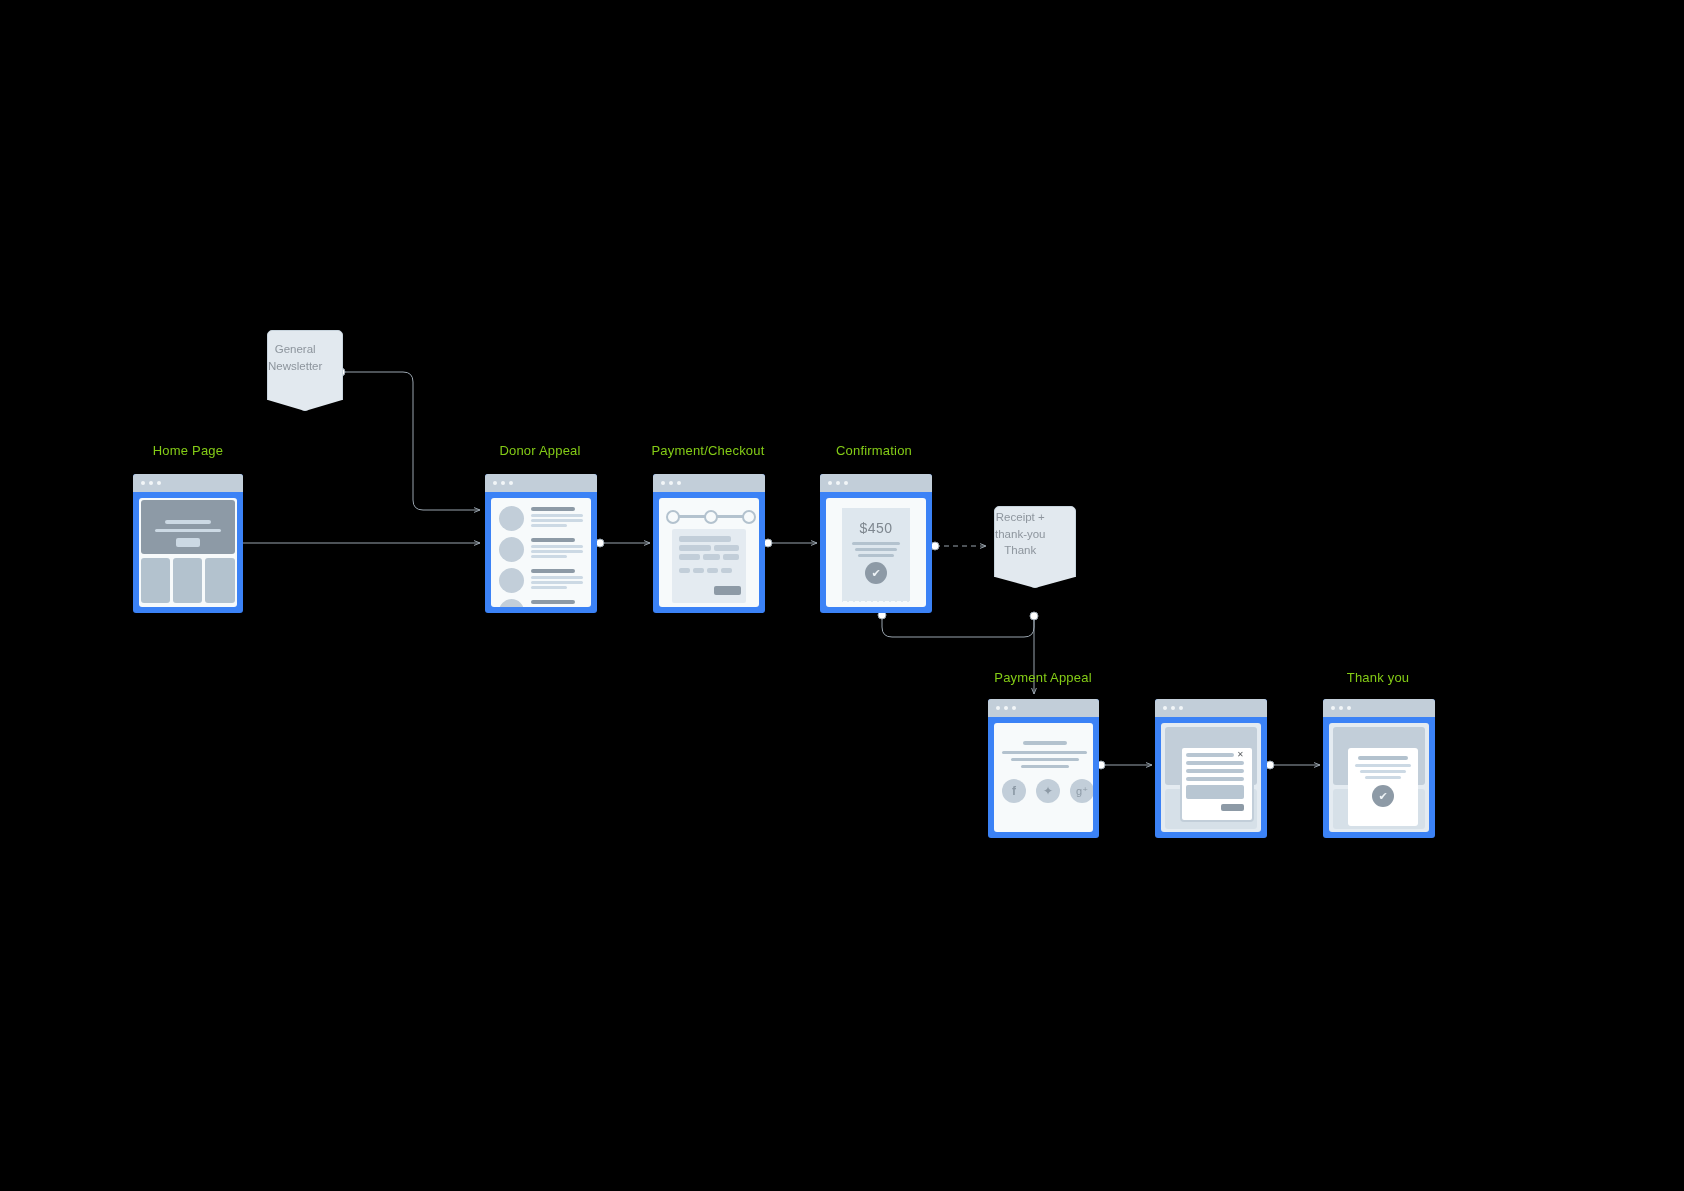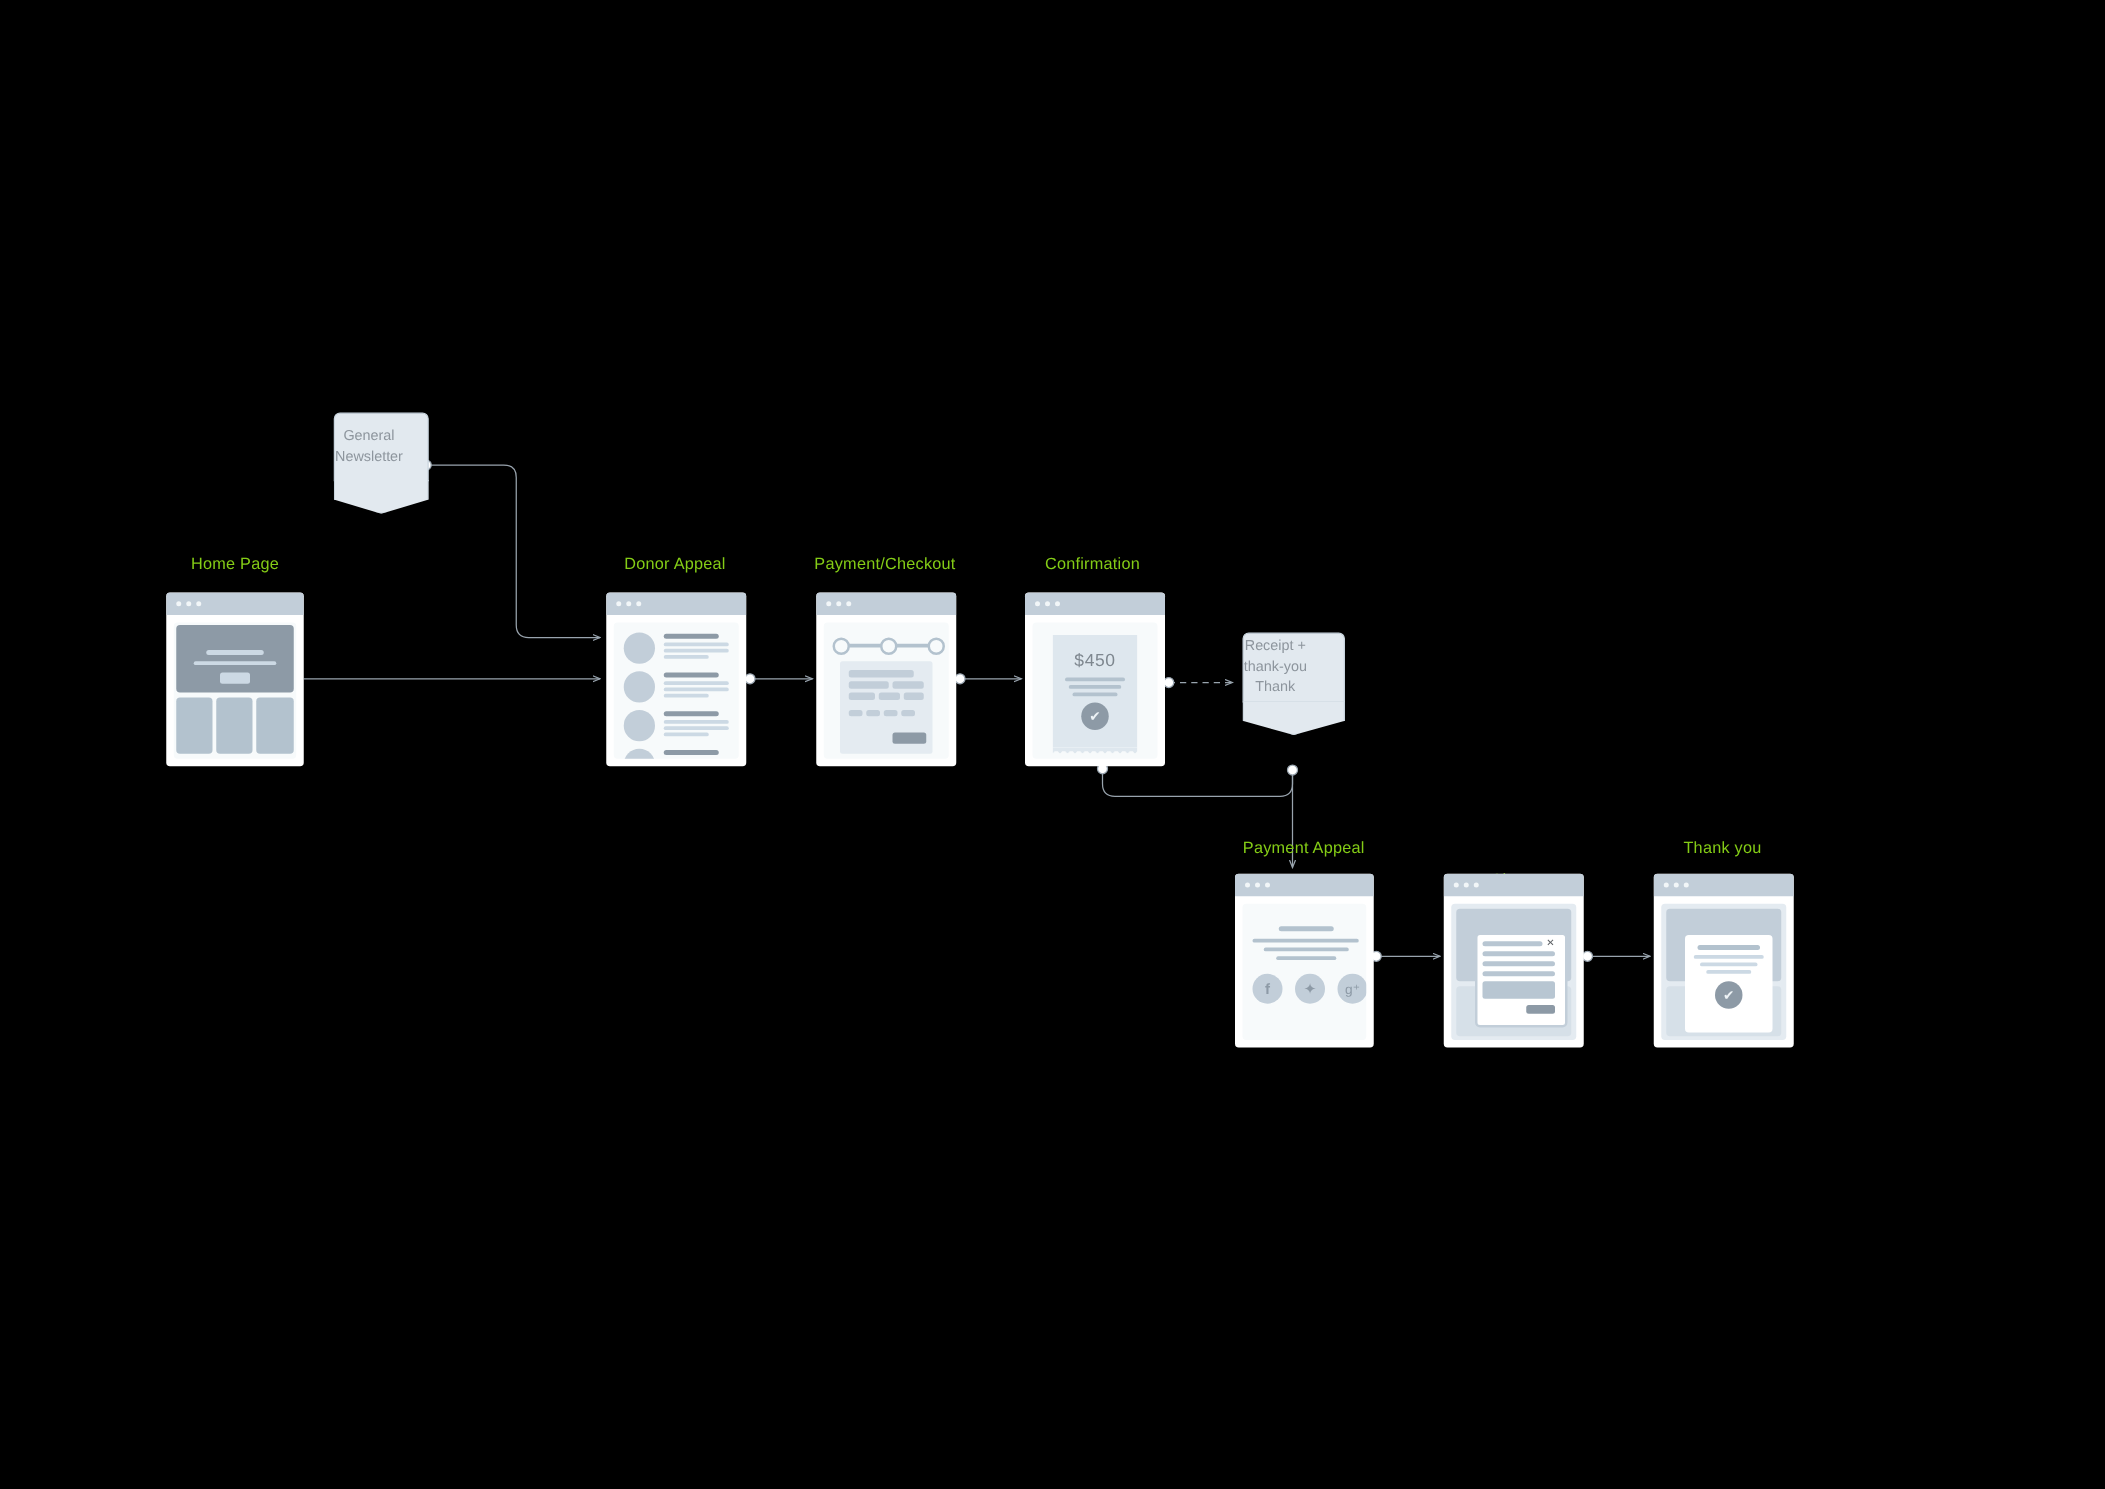--- a/index.html
+++ b/index.html
@@ -22,21 +22,21 @@
   }
 
   
   .caption{
     position:absolute;font-size:13px;color:#84cc16;letter-spacing:.2px;
     white-space:nowrap;text-align:center;transform:translateX(-50%);
   }
 
   
   .win{position:absolute;border-radius:3px;overflow:hidden;
-       background:#ffffff;box-shadow:0 0 0 0 rgba(0,0,0,0);}
+       background:#3b82f6;box-shadow:0 0 0 0 rgba(0,0,0,0);}
   .win .bar{height:18px;background:#c2ced9;position:relative;}
   .win .bar i{position:absolute;top:7px;width:4px;height:4px;border-radius:50%;
               background:#f2f6f8;}
   .win .bar i:nth-child(1){left:8px;}
   .win .bar i:nth-child(2){left:16px;}
   .win .bar i:nth-child(3){left:24px;}
   .win .body{position:absolute;left:6px;right:6px;top:24px;bottom:6px;
              background:#f7fafb;border-radius:3px;overflow:hidden;}
 
   

